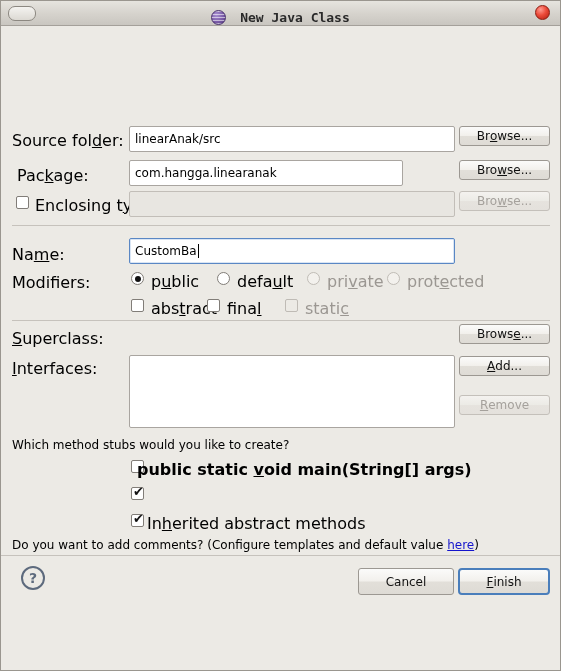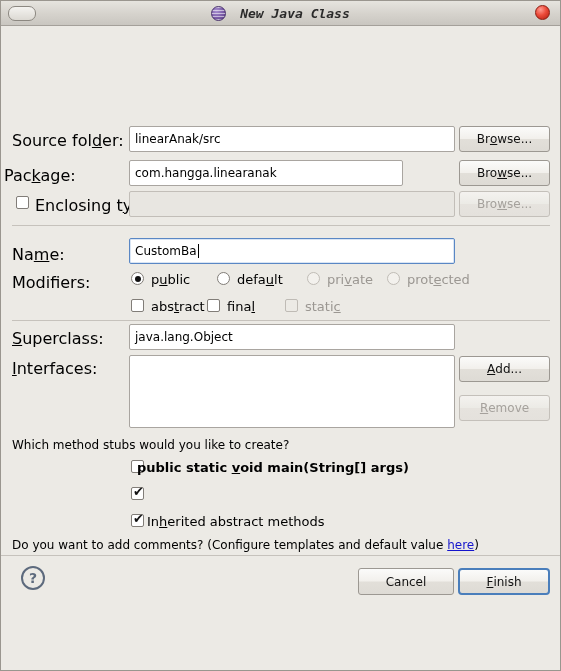--- a/index.html
+++ b/index.html
@@ -40,24 +40,23 @@
     height: 13px;
     border: 1px solid #8c8881;
     border-radius: 7px;
     background: linear-gradient(to bottom, #f4f3f0, #dcd9d3);
   }
   .tb-title-wrap {
     position: absolute;
     left: 0; right: 0;
     top: 0; bottom: 0;
     display: flex;
-    align-items: center;
+    align-items: flex-end;
     justify-content: center;
     gap: 14px;
-    font-style: italic;
   }
   .tb-icon {
     width: 15px;
     height: 15px;
     border-radius: 50%;
     background:
       repeating-linear-gradient(to bottom,
         rgba(255,255,255,0.55) 0px, rgba(255,255,255,0.55) 1px,
         rgba(255,255,255,0) 1px, rgba(255,255,255,0) 3px),
       radial-gradient(circle at 34% 30%, #a78fd0 0%, #7b5ca8 55%, #543b7d 100%);
@@ -187,21 +186,21 @@
     position: absolute;
     box-sizing: border-box;
     background: #ffffff;
     border: 1px solid #a9a5a0;
     border-radius: 2px;
   }
 
   .btn {
     position: absolute;
     box-sizing: border-box;
-    height: 26px;
+    height: 20px;
     border: 1px solid #9c9892;
     border-radius: 3px;
     background: linear-gradient(to bottom, #fbfbfa 0%, #f2f0ec 48%, #e2dfd9 52%, #dedbd5 100%);
     font-size: 12px;
     color: #111;
     display: flex;
     align-items: center;
     justify-content: center;
     cursor: default;
     user-select: none;
@@ -257,21 +256,21 @@
   .rb.disabled { border-color: #c0bcb6; background: #f3f1ed; }
   .rb .dot {
     position: absolute;
     left: 2.5px; top: 2.5px;
     width: 6px; height: 6px;
     border-radius: 50%;
     background: #111;
   }
   .opt-label {
     position: absolute;
-    font-size: 13px;
+    font-size: 16px;
     color: #000;
     white-space: nowrap;
   }
   .opt-label.disabled { color: #9b9792; }
 
   .u { text-decoration: underline; }
 
   .para {
     position: absolute;
     font-size: 12px;
@@ -330,21 +329,21 @@
     <div class="row-label" style="left:11px; top:105px;"><span>Source fol</span><span class="u">d</span><span>er:</span></div>
     <div class="field" style="left:128px; top:100px; width:326px;">
         <span>linearAnak/src</span>
       </div>
     <div class="btn" style="left:458px; top:100px; width:91px;">
         <span>Br</span>
         <span class="u">o</span>
         <span>wse...</span>
       </div>
 
-    <div class="row-label" style="left:3px; top:140px;"><span>Pac</span><span class="u">k</span><span>age:</span></div>
+    <div class="row-label" style="left:16px; top:140px;"><span>Pac</span><span class="u">k</span><span>age:</span></div>
     <div class="field" style="left:128px; top:134px; width:274px;">
         <span>com.hangga.linearanak</span>
       </div>
     <div class="btn" style="left:458px; top:134px; width:91px;">
         <span>Bro</span>
         <span class="u">w</span>
         <span>se...</span>
       </div>
 
     <div class="cb" style="left:15px; top:170px;"></div>
@@ -387,22 +386,24 @@
 
     <div class="cb" style="left:206px; top:273px;"></div>
     <div class="opt-label" style="left:226px; top:273px;"><span>fina</span><span class="u">l</span><span></span></div>
 
     <div class="cb disabled" style="left:284px; top:273px;"></div>
     <div class="opt-label disabled" style="left:304px; top:273px;"><span>stati</span><span class="u">c</span><span></span></div>
 
     <div class="sep-line" style="left:11px; top:294px; width:538px;"></div>
 
     <div class="row-label" style="left:11px; top:303px;"><span></span><span class="u">S</span><span>uperclass:</span></div>
-    <div class="field" style="left:128px; top:298px; width:326px;">
-        <span>java.lang.Object</span>
+    <div class="btn" style="left:458px; top:298px; width:91px;">
+        <span>Brows</span>
+        <span class="u">e</span>
+        <span>...</span>
       </div>
 
     <div class="row-label" style="left:11px; top:333px;"><span></span><span class="u">I</span><span>nterfaces:</span></div>
     <div class="listbox" style="left:128px; top:329px; width:326px; height:73px;"></div>
     <div class="btn" style="left:458px; top:330px; width:91px;">
         <span></span>
         <span class="u">A</span>
         <span>dd...</span>
       </div>
     <div class="btn disabled" style="left:458px; top:369px; width:91px;">

